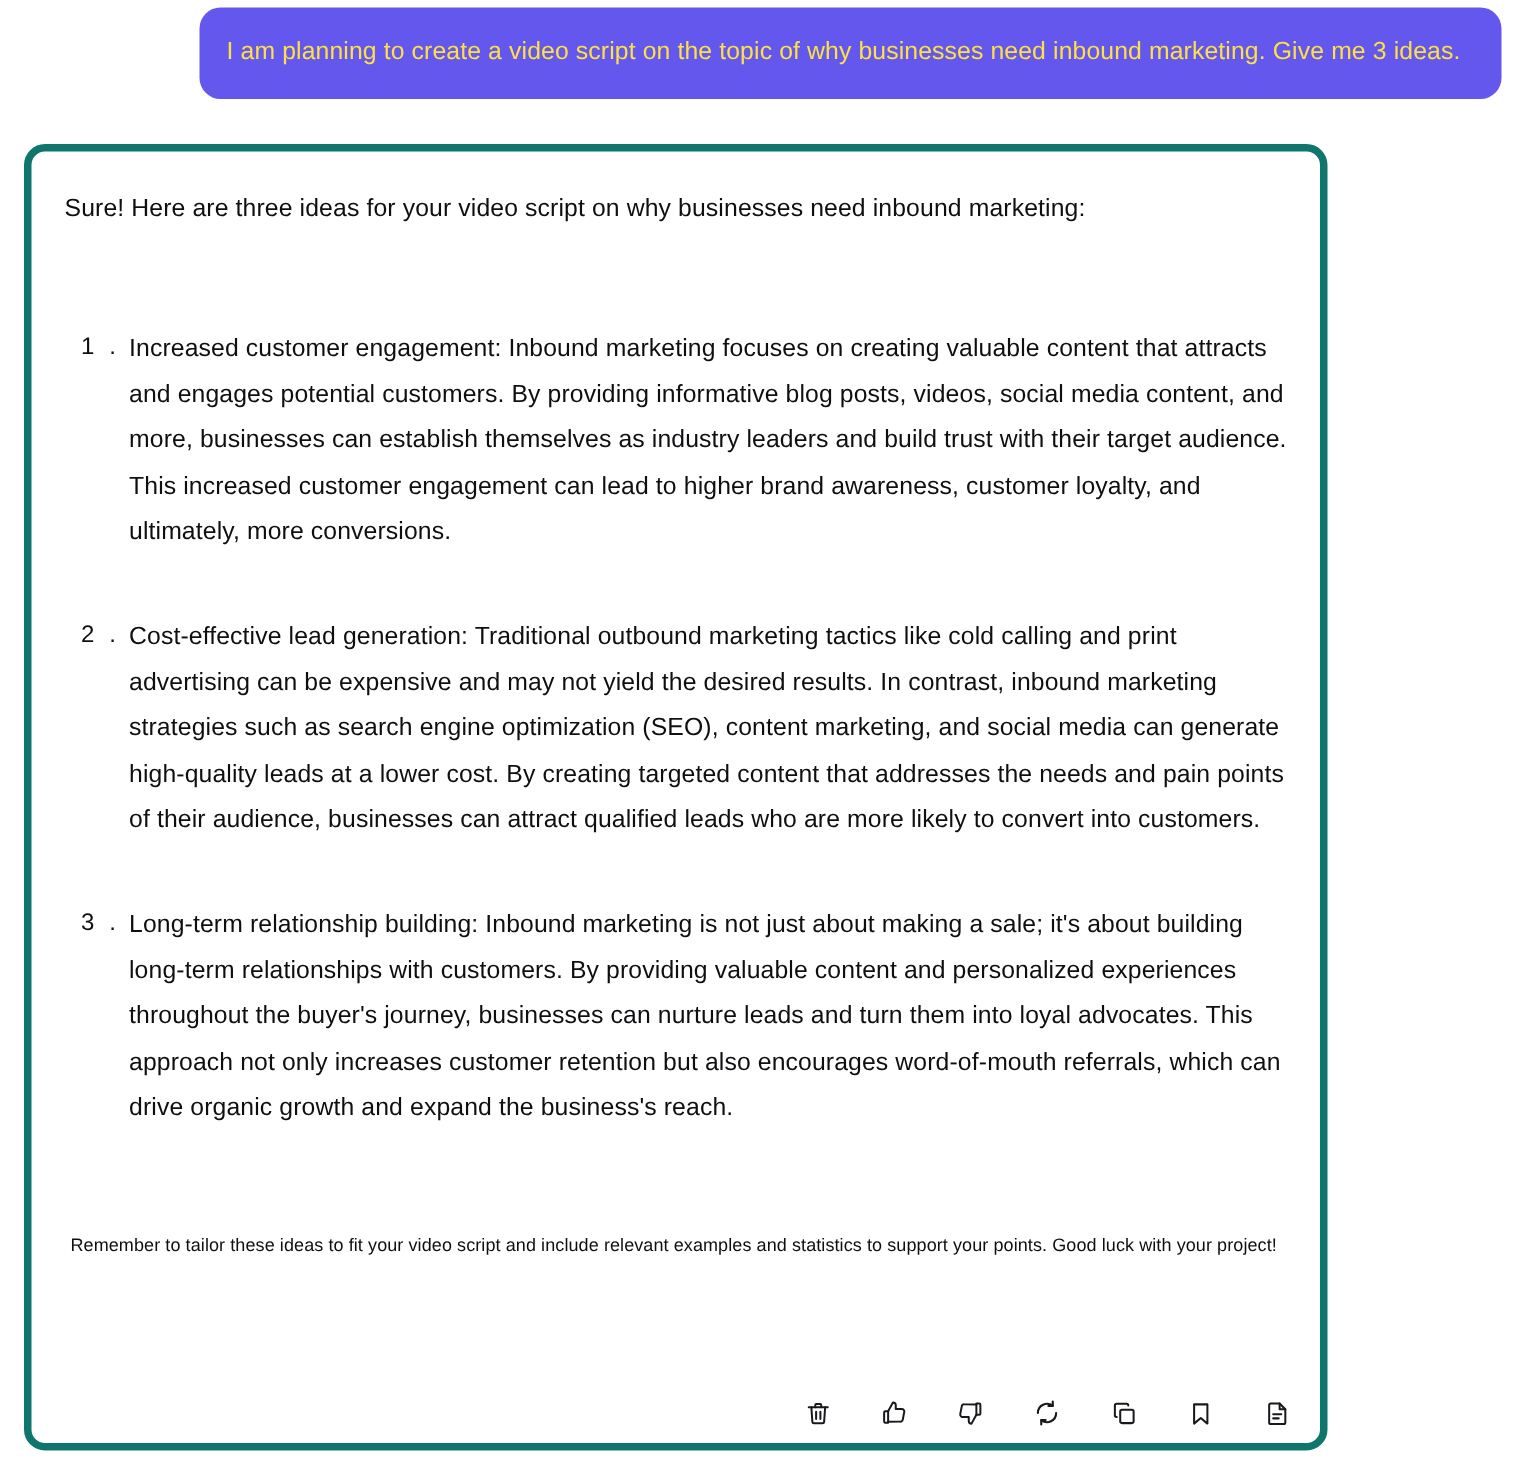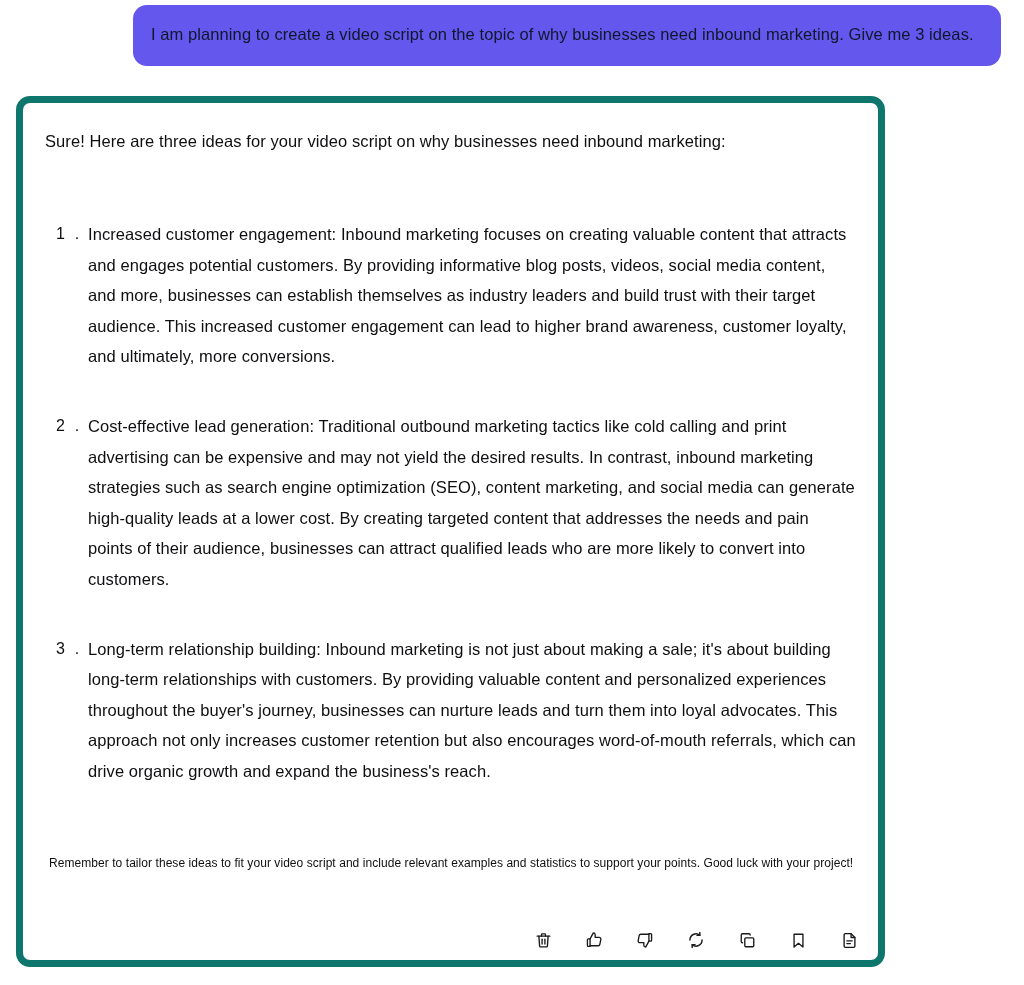--- a/index.html
+++ b/index.html
@@ -23,40 +23,40 @@
   }
 
   
   .user-row {
     display: flex;
     justify-content: flex-end;
     padding: 5px 23px 0 0;
   }
   .user-bubble {
     background: #6457ee;
-    color: #0f172a;
+    color: #fde047;
     border-radius: 14px;
     width: 868px;
     box-sizing: border-box;
     padding: 14px 22px 16px 18px;
     font-size: 16.5px;
     line-height: 31px;
     letter-spacing: 0.005em;
   }
 
   
   .assistant-card {
     position: absolute;
     left: 16px;
     top: 96px;
     width: 869px;
     height: 871px;
     box-sizing: border-box;
     background: #ffffff;
-    border: 7px solid #0f766e;
+    border: 5px solid #0f766e;
     border-radius: 14px;
     padding: 10px 22px 0 22px;
   }
 
   .intro-text {
     font-size: 16.5px;
     line-height: 31px;
     color: #0f0f12;
     margin: 13px 0 0 0;
     letter-spacing: 0.005em;

